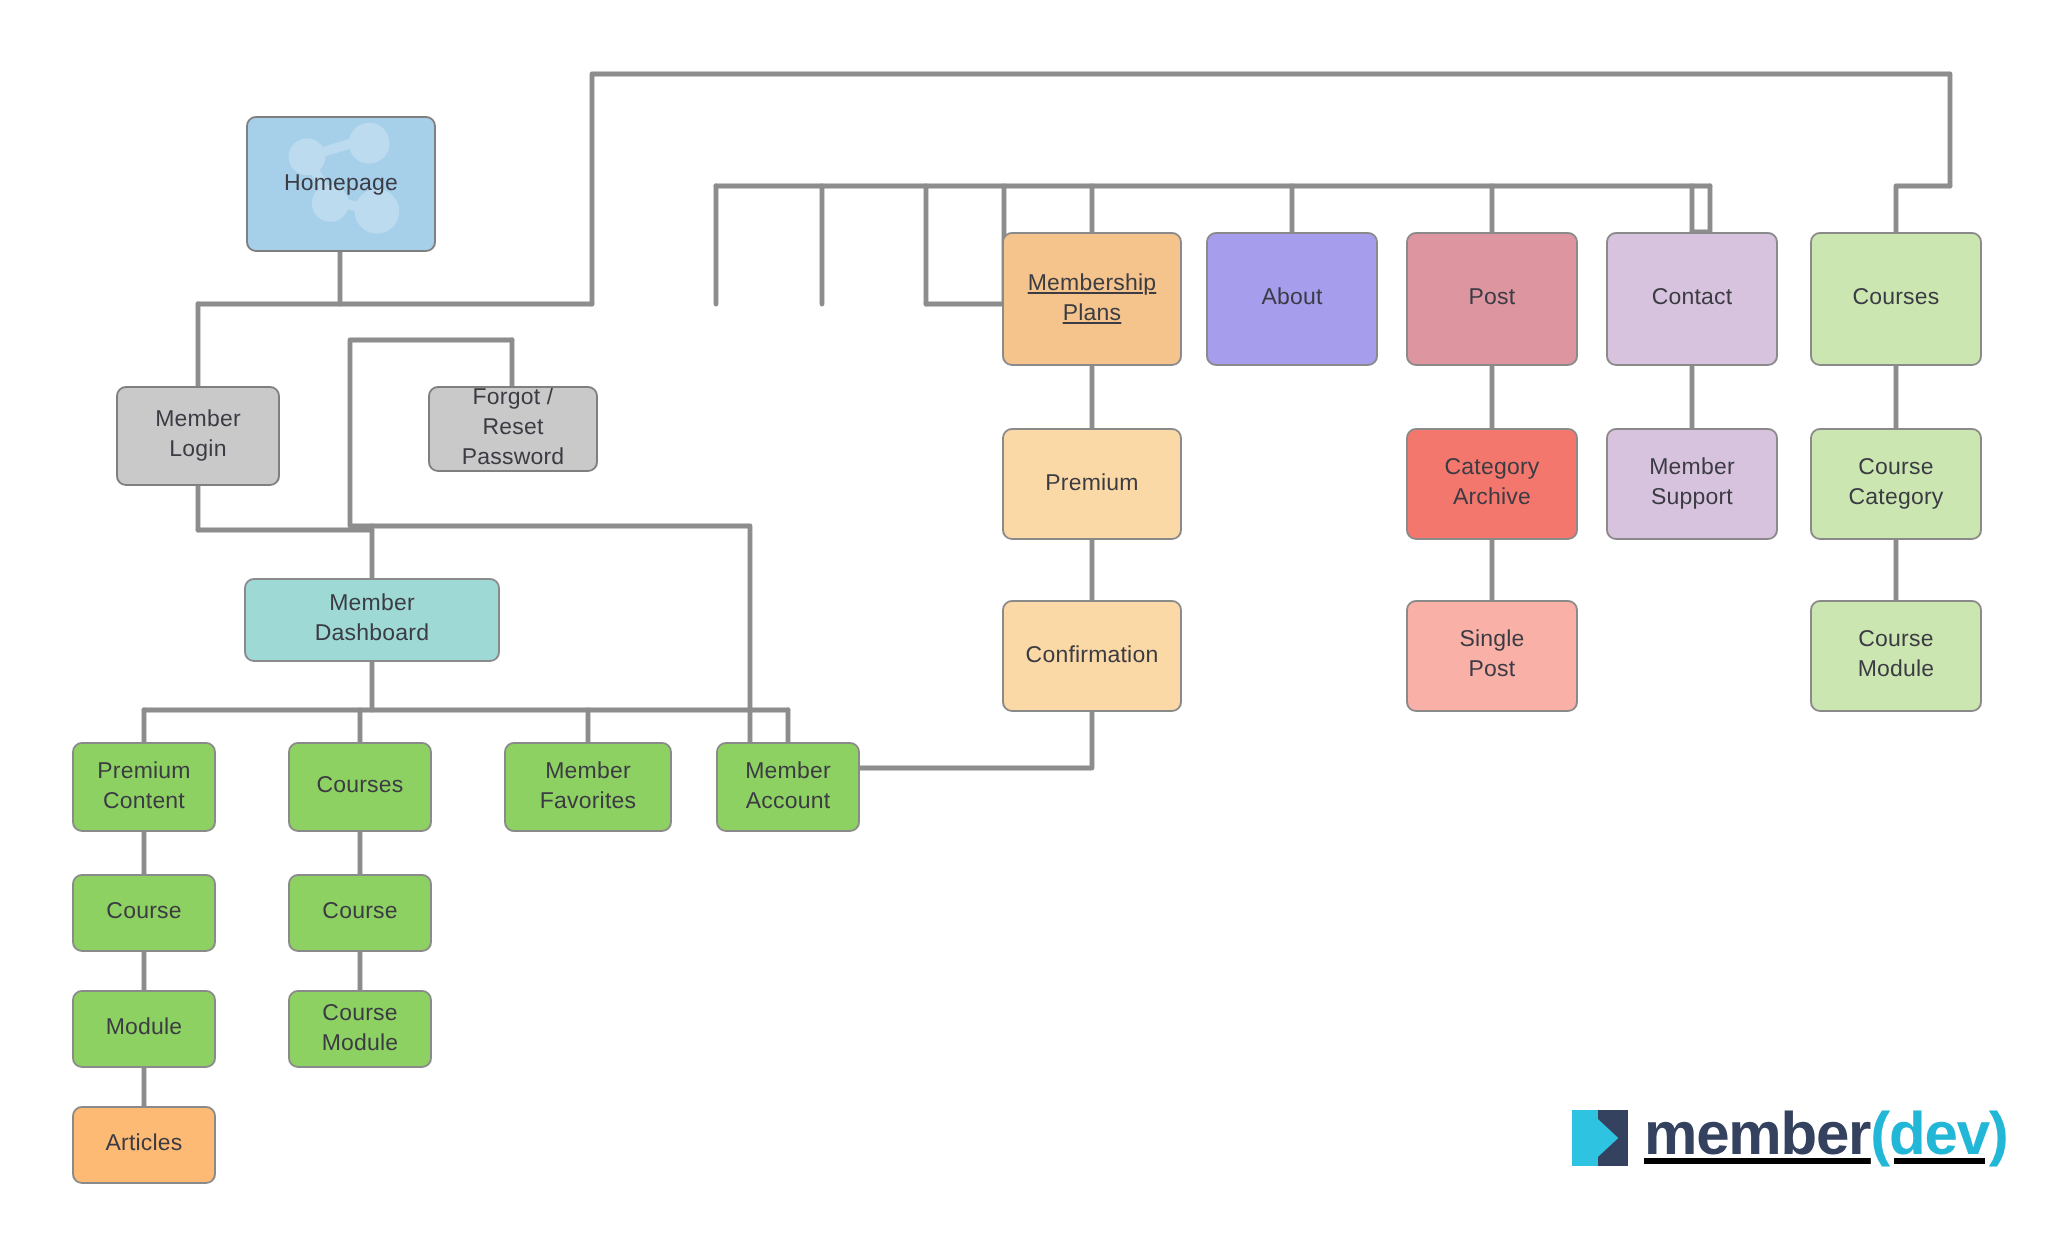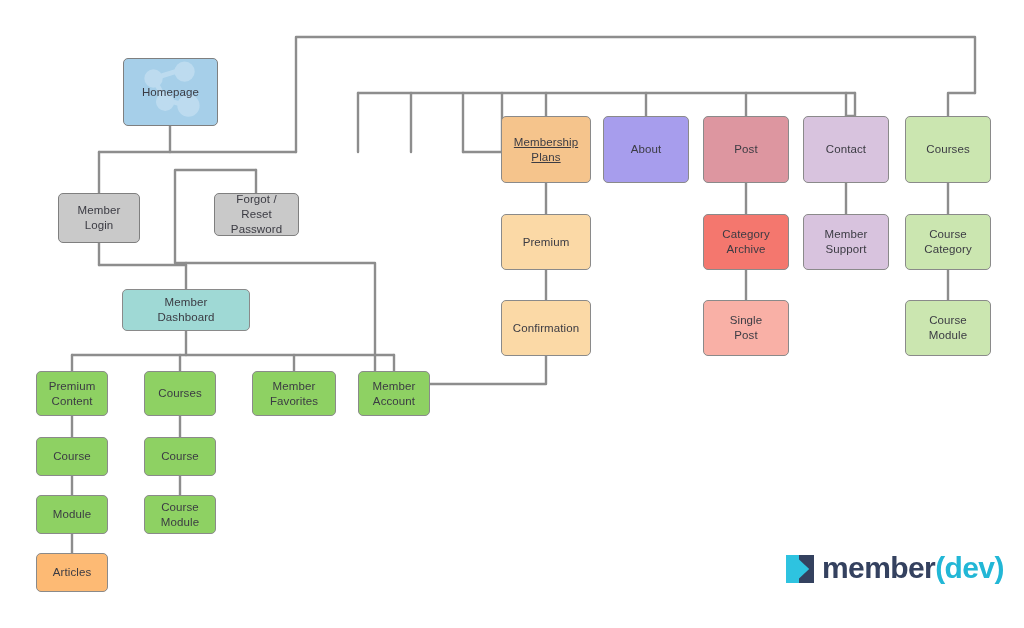--- a/index.html
+++ b/index.html
@@ -251,21 +251,21 @@
   <div class="node" style="left:905px;top:214px;width:86px;height:56px;background:#cbe6b0;">
     <span class="lbl">Course
 Category</span>
   </div>
 
   <div class="node" style="left:905px;top:300px;width:86px;height:56px;background:#cbe6b0;">
     <span class="lbl">Course
 Module</span>
   </div>
 
-  <div id="logo" style="left:786px;top:553px;">
+  <div id="logo" style="left:786px;top:553px;text-decoration:underline;">
     <div class="mark">
       <svg viewBox="0 0 28 28" width="28" height="28">
         <rect x="0" y="0" width="13" height="28" fill="#2ec3e0"></rect>
         <rect x="13" y="0" width="15" height="28" fill="#34415f"></rect>
         <polygon points="13,2 26,14 13,26" fill="#34415f"></polygon>
         <polygon points="13,4.5 23.2,14 13,23.5" fill="#2ec3e0"></polygon>
         <polygon points="2.2,3 13,14 2.2,25" fill="#2ec3e0"></polygon>
         <polygon points="13,3.6 4.6,14 13,24.4" fill="#34415f" opacity="0"></polygon>
       </svg>
     </div>

